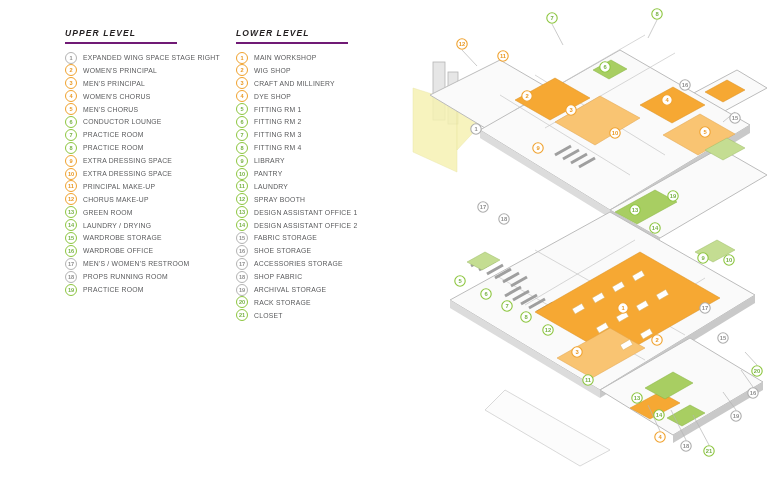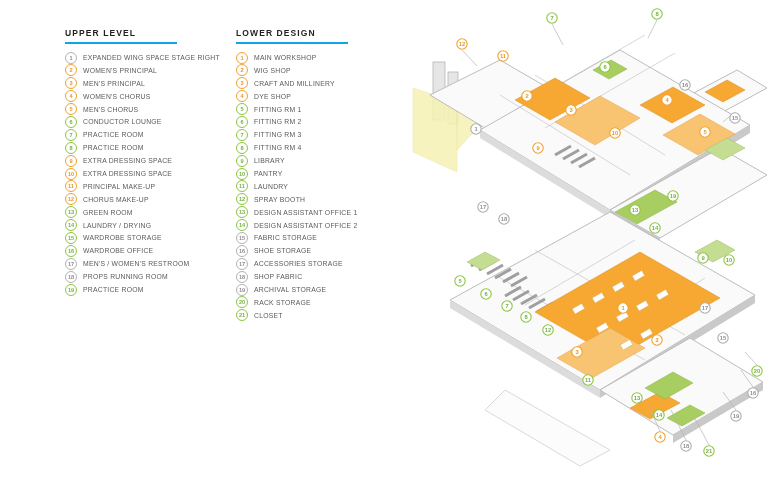--- a/index.html
+++ b/index.html
@@ -3,21 +3,21 @@
 <meta charset="utf-8">
 <style>
   html,body{margin:0;padding:0;background:#ffffff;}
   body{width:780px;height:478px;position:relative;overflow:hidden;
        font-family:"Liberation Sans",sans-serif;-webkit-font-smoothing:antialiased;}
 
   .legend{position:absolute;top:28px;}
   #legend-upper{left:65px;width:168px;}
   #legend-lower{left:236px;width:160px;}
   .legend-title{font-size:8.5px;font-weight:bold;letter-spacing:1.1px;color:#231F20;
-                border-bottom:2px solid #0ea5e9;padding-bottom:4px;width:112px;margin-bottom:8px;}
+                border-bottom:2px solid #701a75;padding-bottom:4px;width:112px;margin-bottom:8px;font-style:italic;}
   .legend-row{display:flex;align-items:center;height:11px;margin-bottom:1.9px;}
   .badge{flex:0 0 auto;width:10px;height:10px;border-radius:50%;border:1px solid #999;
          display:flex;align-items:center;justify-content:center;
          font-size:5.6px;font-weight:bold;margin-right:6px;background:#fff;}
   .badge.orange{border-color:#F0A22E;color:#E8961F;}
   .badge.green{border-color:#8DC63F;color:#76B043;}
   .badge.gray{border-color:#B3B3B3;color:#8E8E8E;}
   .legend-label{font-size:6.8px;letter-spacing:.25px;color:#58595B;white-space:nowrap;}
 
   #plan-wrap{position:absolute;left:405px;top:0;width:375px;height:478px;}
@@ -126,21 +126,21 @@
         <span class="legend-label">PROPS RUNNING ROOM</span>
       </div>
       <div class="legend-row">
         <span class="badge green">19</span>
         <span class="legend-label">PRACTICE ROOM</span>
       </div>
     </div>
 </div>
 
 <div class="legend" id="legend-lower">
-  <div class="legend-title">LOWER DESIGN</div>
+  <div class="legend-title">LOWER LEVEL</div>
   <div>
       <div class="legend-row">
         <span class="badge orange">1</span>
         <span class="legend-label">MAIN WORKSHOP</span>
       </div>
       <div class="legend-row">
         <span class="badge orange">2</span>
         <span class="legend-label">WIG SHOP</span>
       </div>
       <div class="legend-row">

